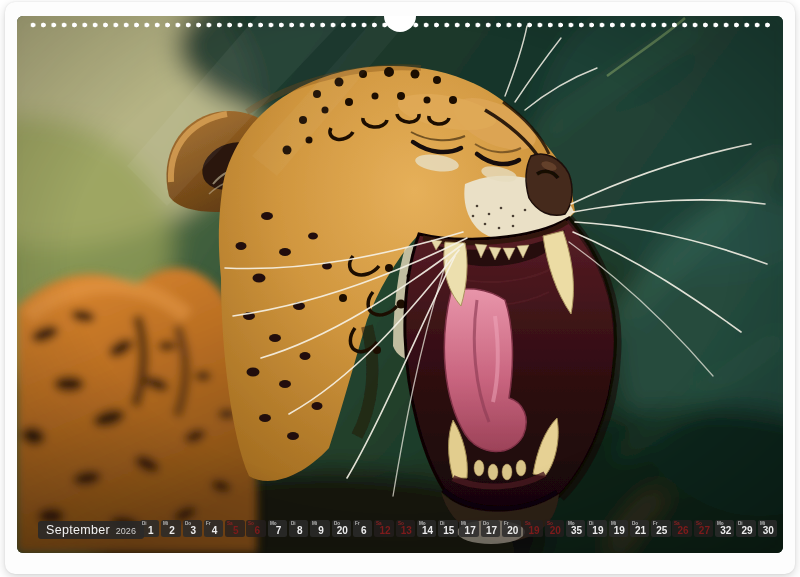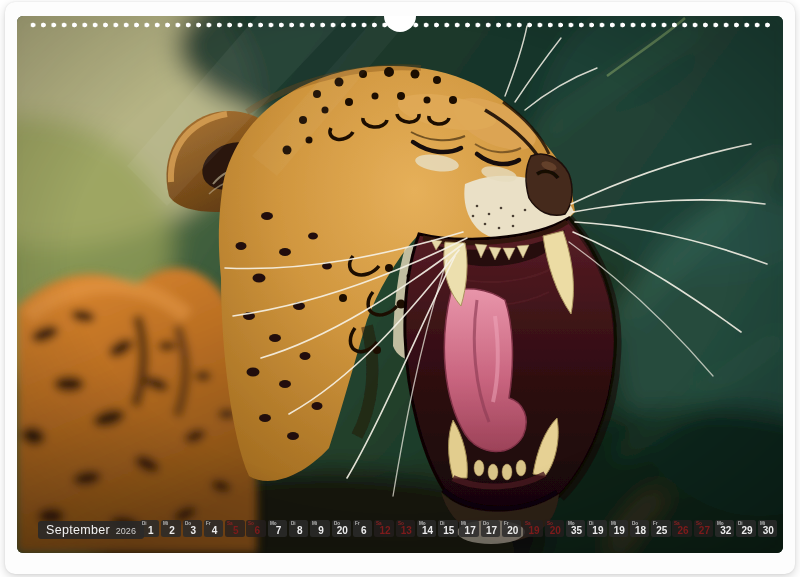--- a/index.html
+++ b/index.html
@@ -444,21 +444,21 @@
     <span class="num">19</span>
   </div>
 
   <div class="day">
     <span class="wd">Mi</span>
     <span class="num">19</span>
   </div>
 
   <div class="day">
     <span class="wd">Do</span>
-    <span class="num">18</span>
+    <span class="num">21</span>
   </div>
 
   <div class="day">
     <span class="wd">Fr</span>
     <span class="num">25</span>
   </div>
 
   <div class="day weekend">
     <span class="wd">Sa</span>
     <span class="num">26</span>

